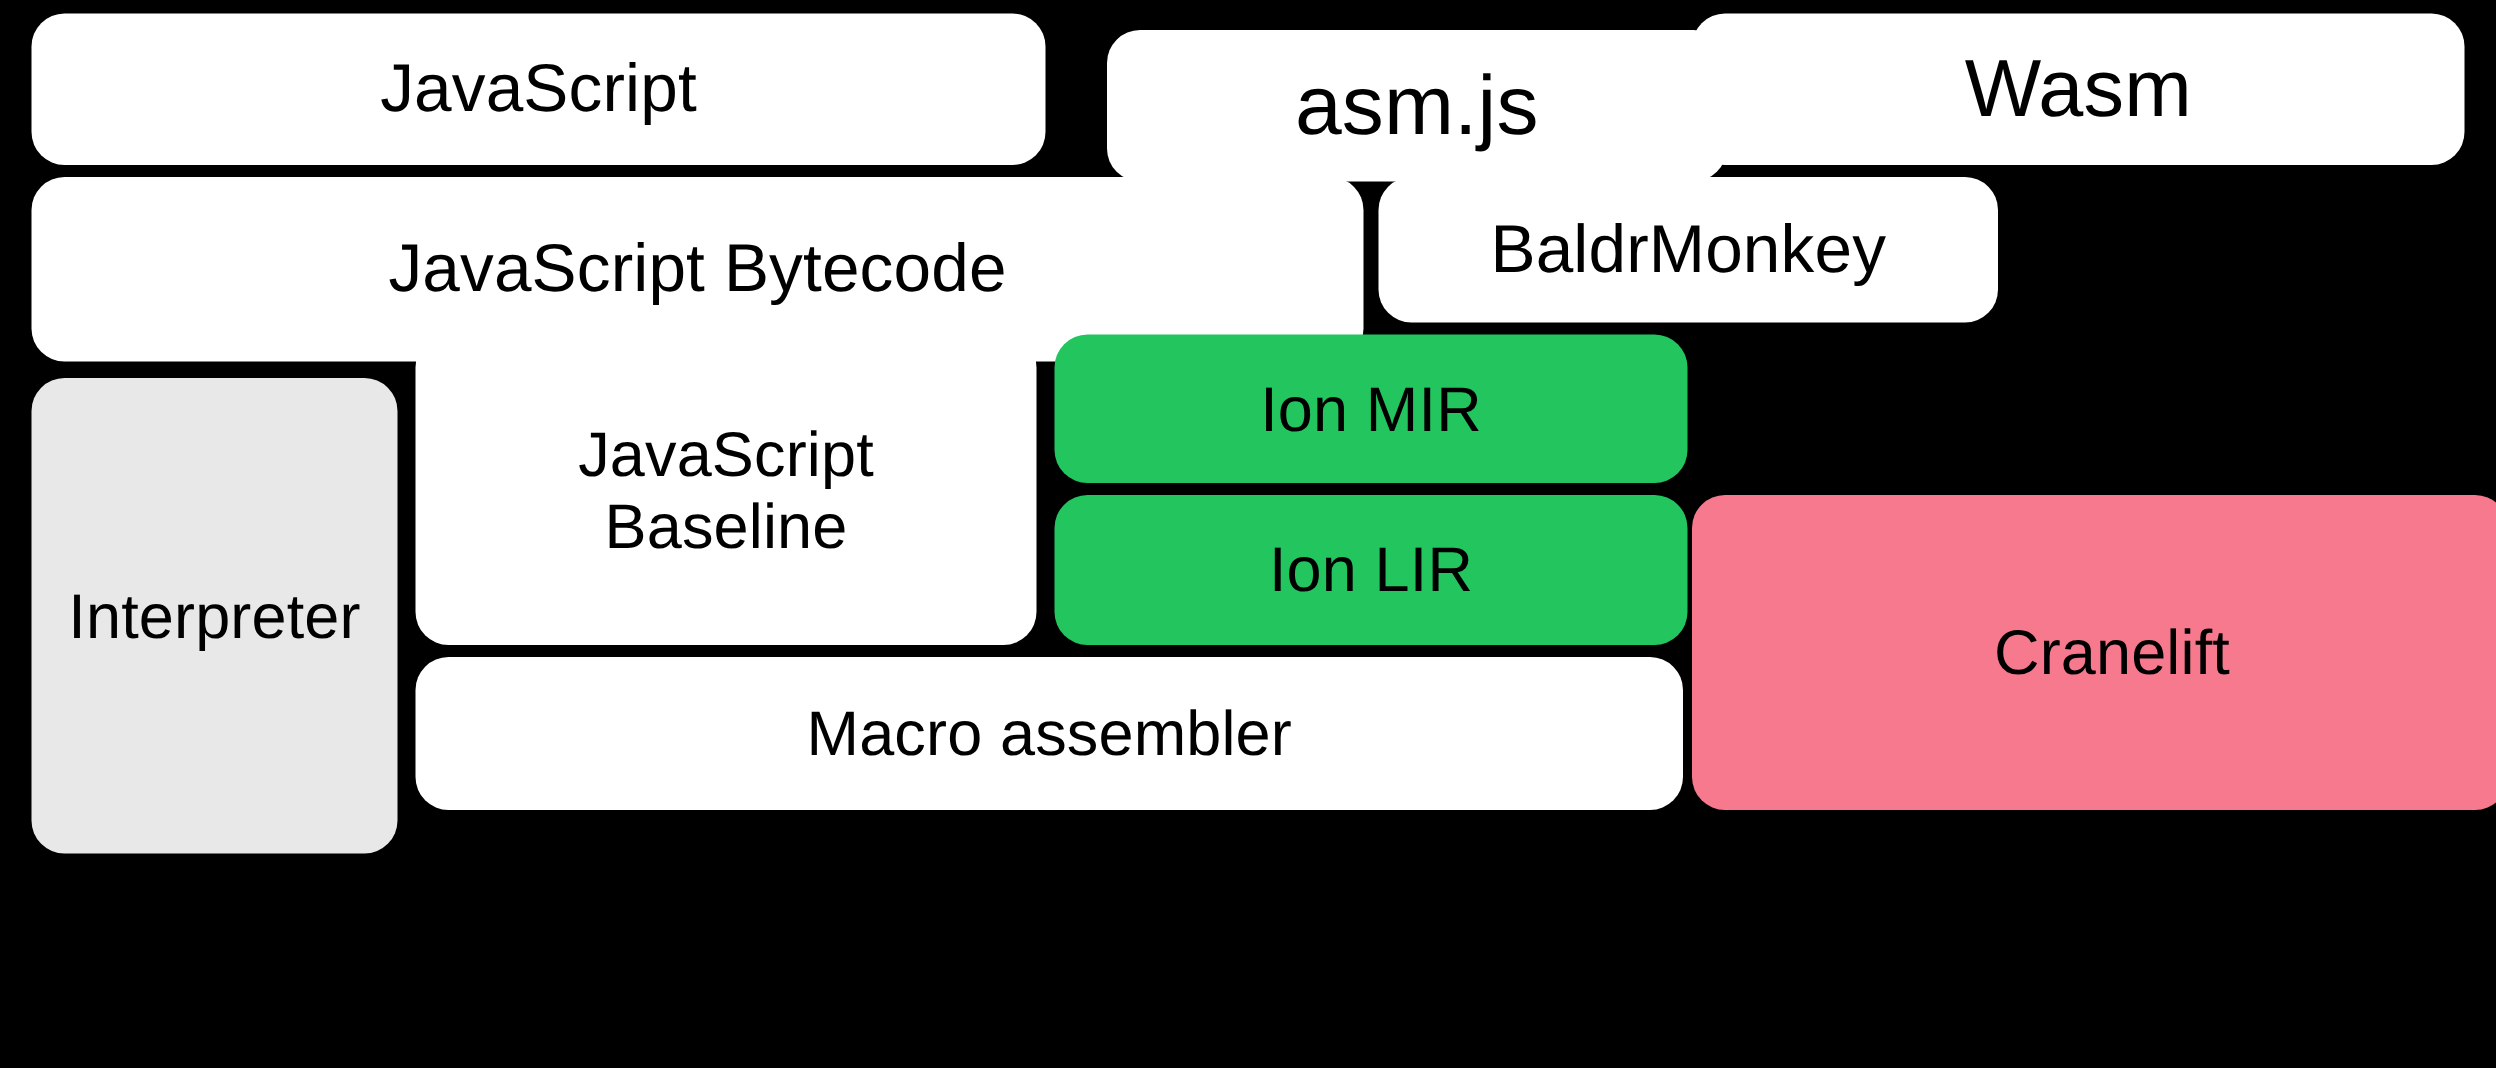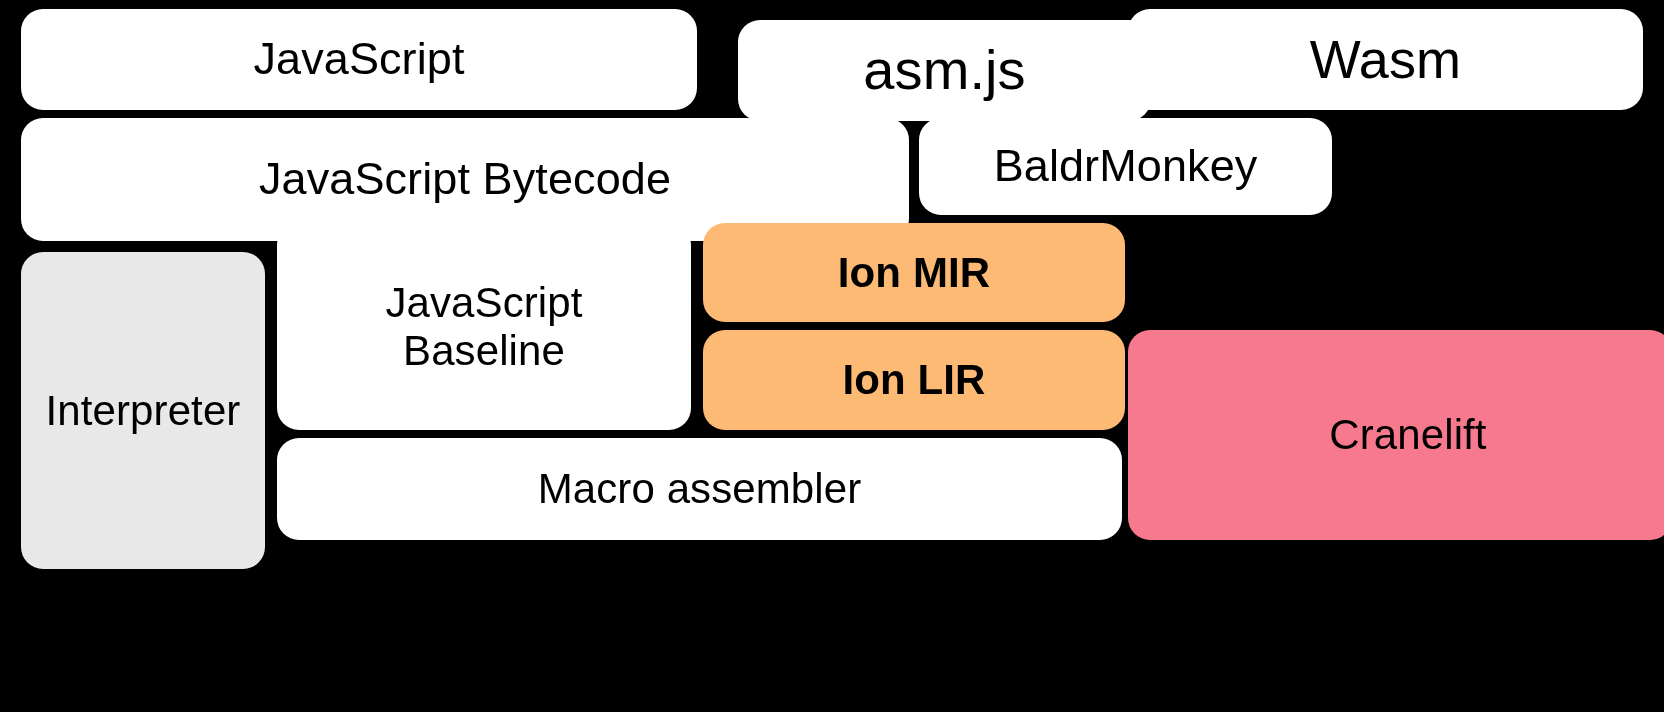--- a/index.html
+++ b/index.html
@@ -25,21 +25,21 @@
     justify-content: center;
     text-align: center;
     color: #000000;
     line-height: 1.12;
     letter-spacing: 0.1px;
     white-space: pre-line;
     -webkit-font-smoothing: antialiased;
   }
   .fill-white { background: #FFFFFF; }
   .fill-grey  { background: #E8E8E8; margin-top: 29px; }
-  .fill-green { background: #fdba74; font-weight: bold; }
+  .fill-green { background: #22c55e; }
   .fill-pink  { background: #F7798D; }
 
   
   .n-javascript      { left: 21px;   top: 9px;   width: 676px; height: 101px; font-size: 45px; }
   .n-asmjs           { left: 706px;  top: 20px;   width: 413px; height: 101px; font-size: 56px; margin-left: 32px; }
   .n-wasm            { left: 1128px; top: 9px;   width: 515px; height: 101px; font-size: 54px; }
 
   
   .n-js-bytecode     { left: 21px;   top: 118px; width: 888px; height: 123px;  font-size: 45px; }
   .n-baldrmonkey     { left: 919px;  top: 118px; width: 413px; height: 97px;  font-size: 45px; }

